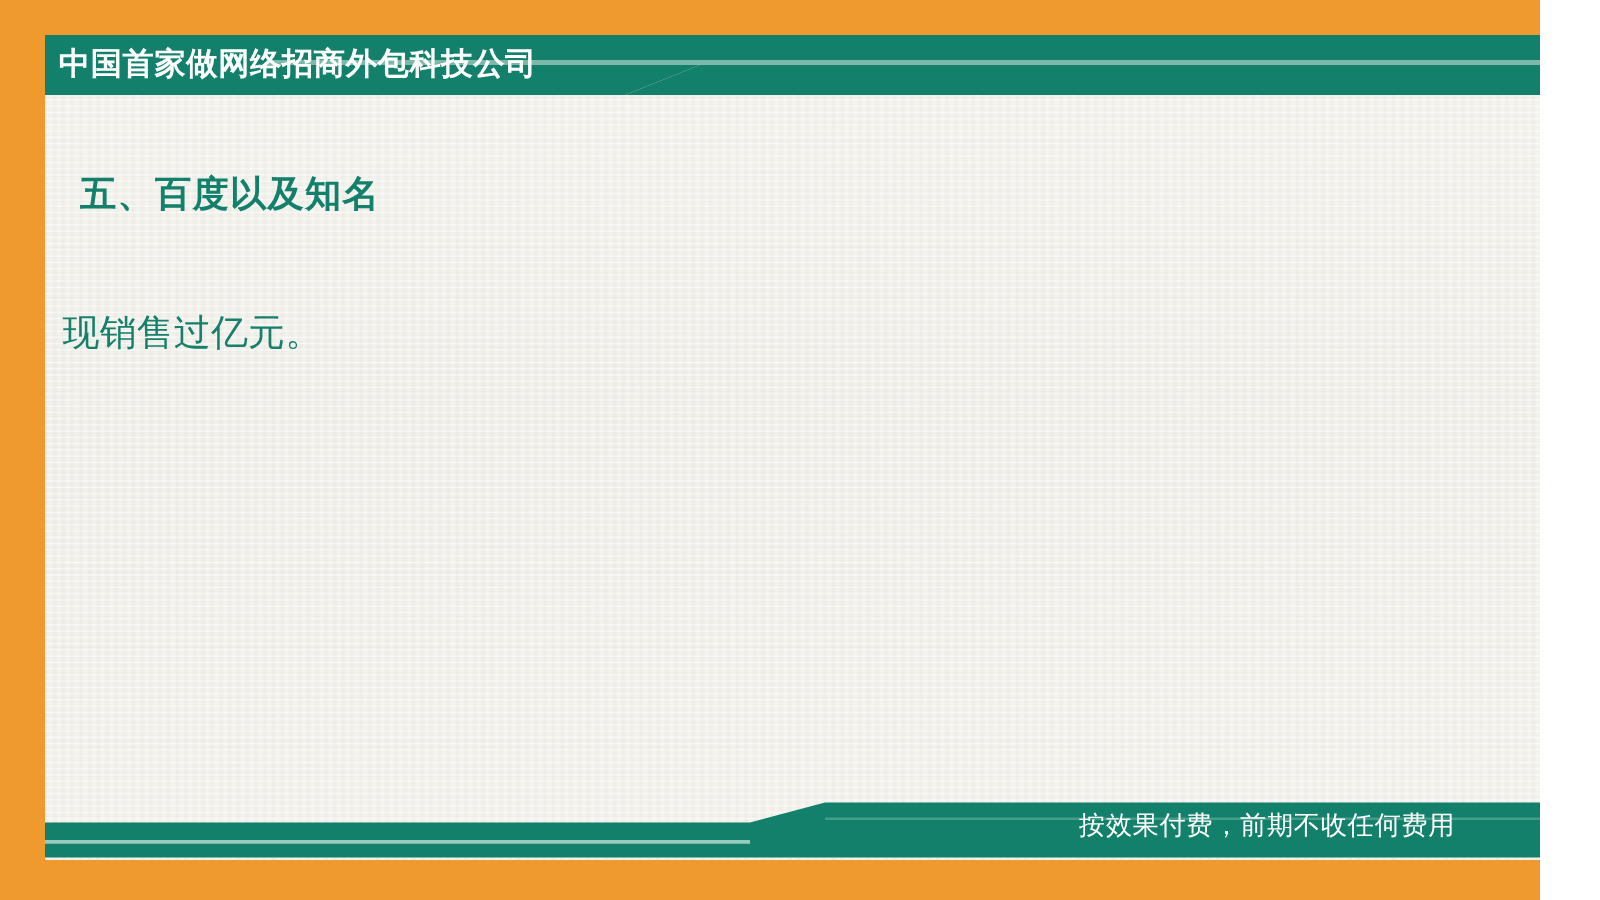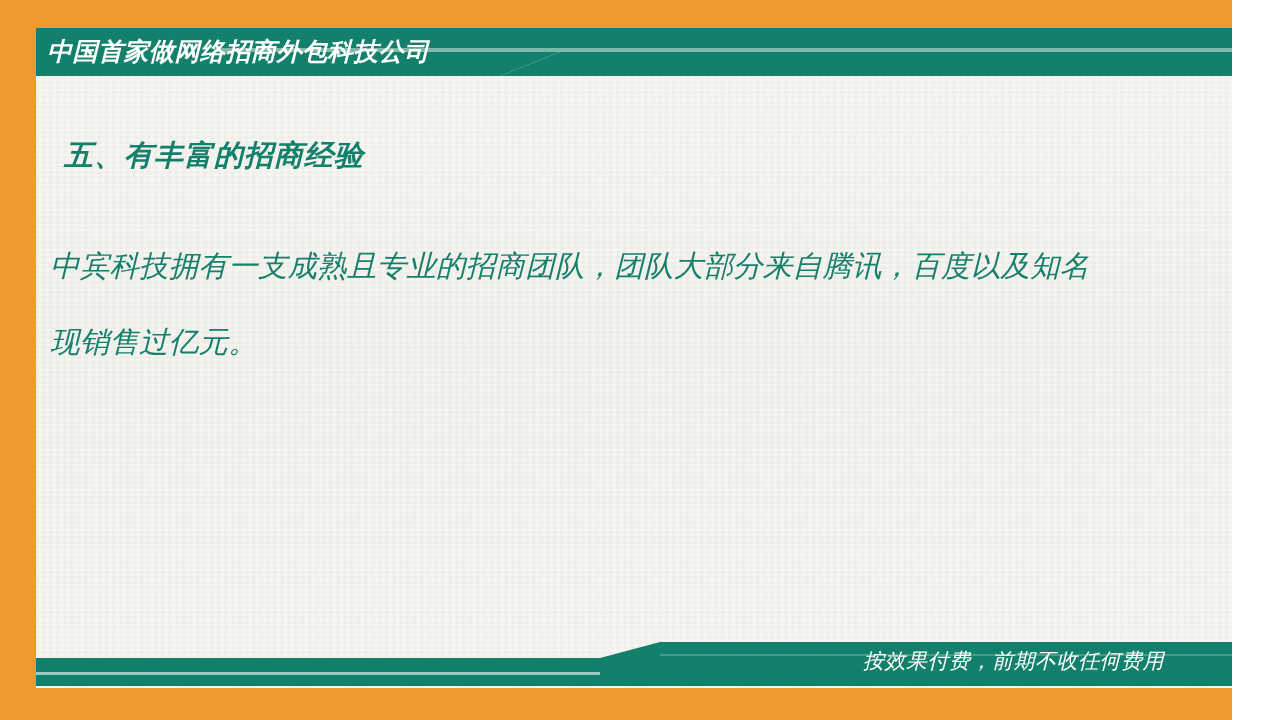--- a/index.html
+++ b/index.html
@@ -13,21 +13,20 @@
     overflow: hidden;
     font-family: "Liberation Sans", "DejaVu Sans", sans-serif;
   }
 
   #slide {
     position: relative;
     width: 1232px;
     height: 720px;
     background: #EE9A2F;
     overflow: hidden;
-    font-style: italic;
   }
 
   
   #page-surface {
     position: absolute;
     left: 36px;
     top: 28px;
     width: 1208px;
     height: 660px;
     background:
@@ -140,24 +139,23 @@
       <polygon points="36,0 1244,0 1244,24 560,24 500,48 36,48" fill="#12806A"></polygon>
 
       <polygon points="214,20 1244,20 1244,24 214,24" fill="#8FC3B6" opacity="0.85"></polygon>
 
       <polygon points="500,48 560,24 1244,24 1244,40 1233,48" fill="#12806A"></polygon>
     </svg>
   </div>
 
   <div id="header-title">中国首家做网络招商外包科技公司</div>
 
-  <div id="section-title">五、有丰富的招商经验</div>
+  <div id="section-title">五、百度以及知名</div>
 
   <div id="body-block">
-    <div class="body-line">中宾科技拥有一支成熟且专业的招商团队，团队大部分来自腾讯，百度以及知名</div>
     <div class="body-line">现销售过亿元。</div>
   </div>
 
   <div id="footer-banner">
     <svg width="1280" height="56" viewBox="0 0 1280 56" xmlns="http://www.w3.org/2000/svg">
 
       <polygon points="36,22 600,22 660,6 1244,6 1244,50 36,50" fill="#12806A"></polygon>
 
       <polygon points="36,36 600,36 600,39 36,39" fill="#A9D2C7" opacity="0.9"></polygon>
       <polygon points="660,18 1244,18 1244,20 660,20" fill="#A9D2C7" opacity="0.35"></polygon>

